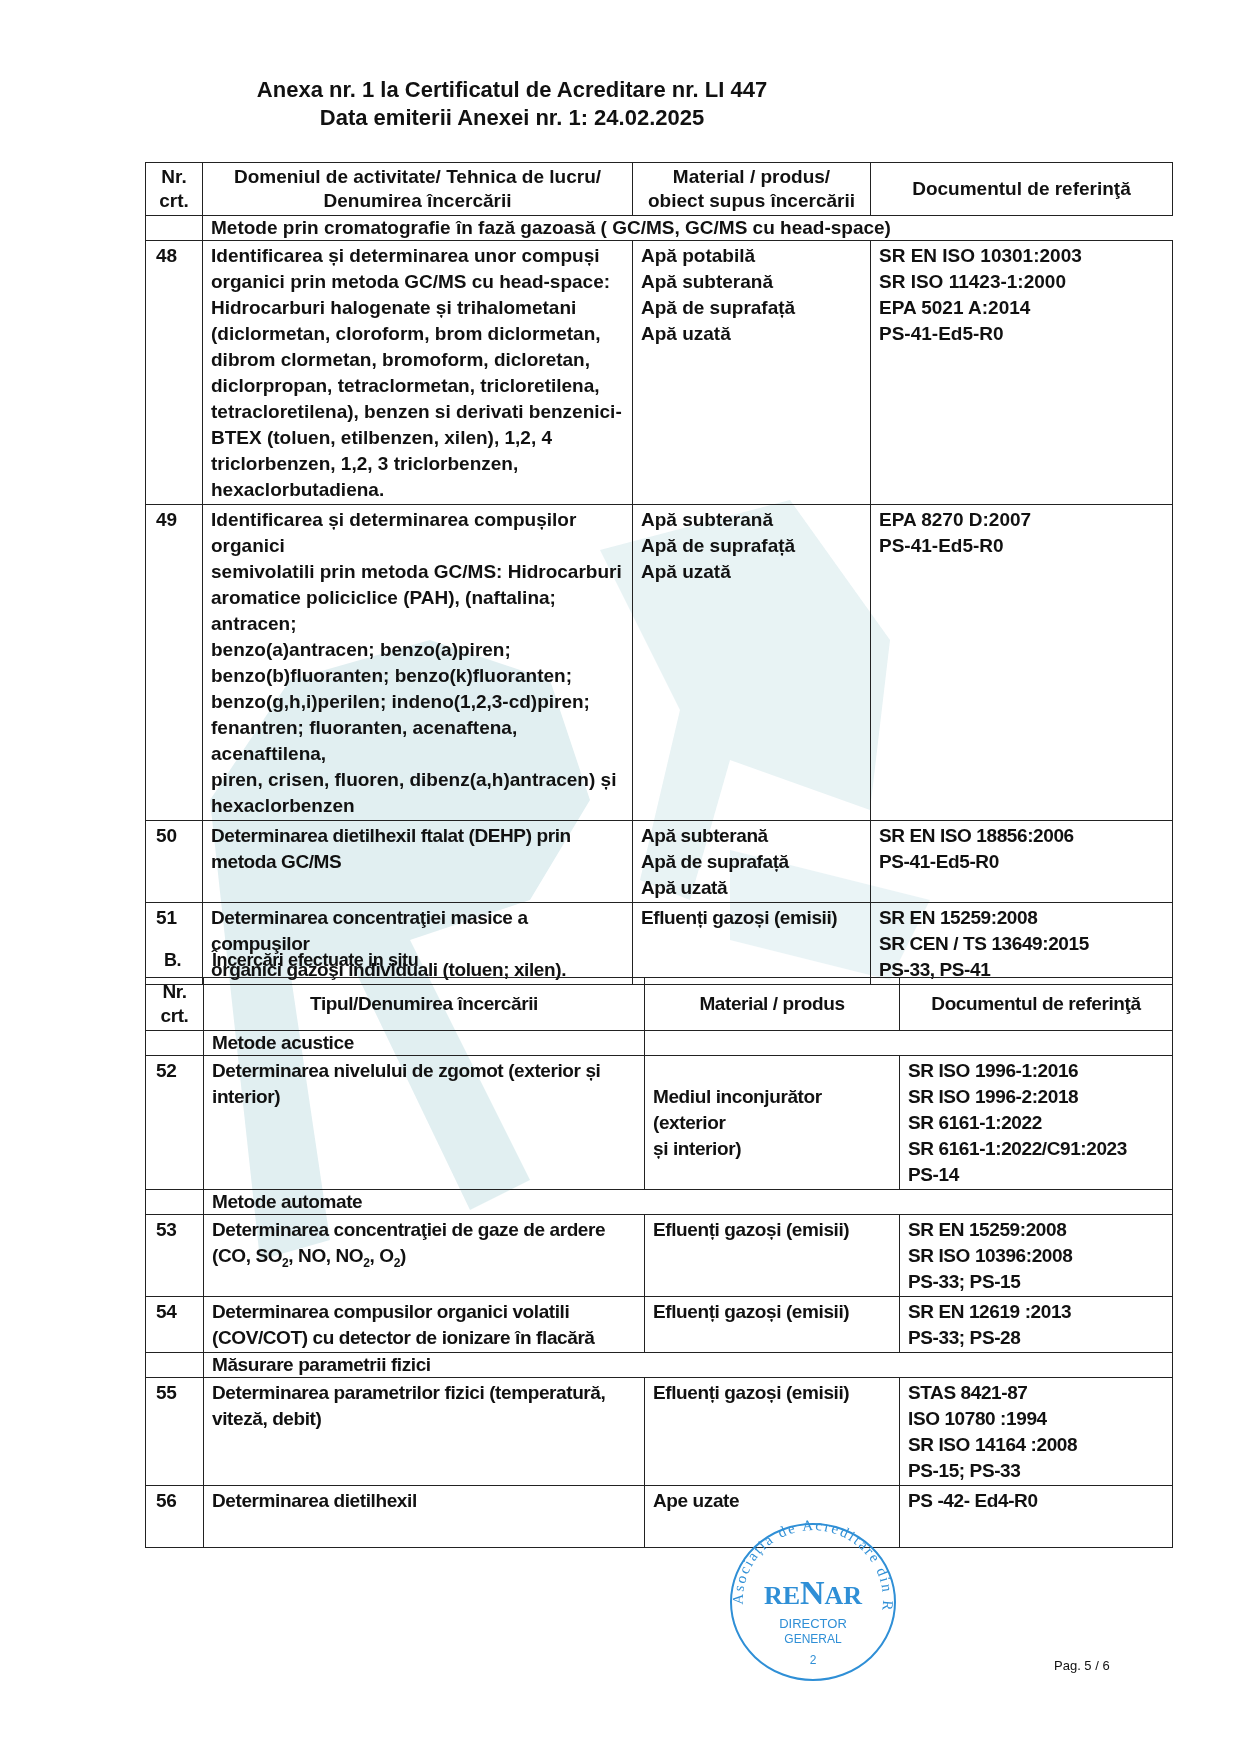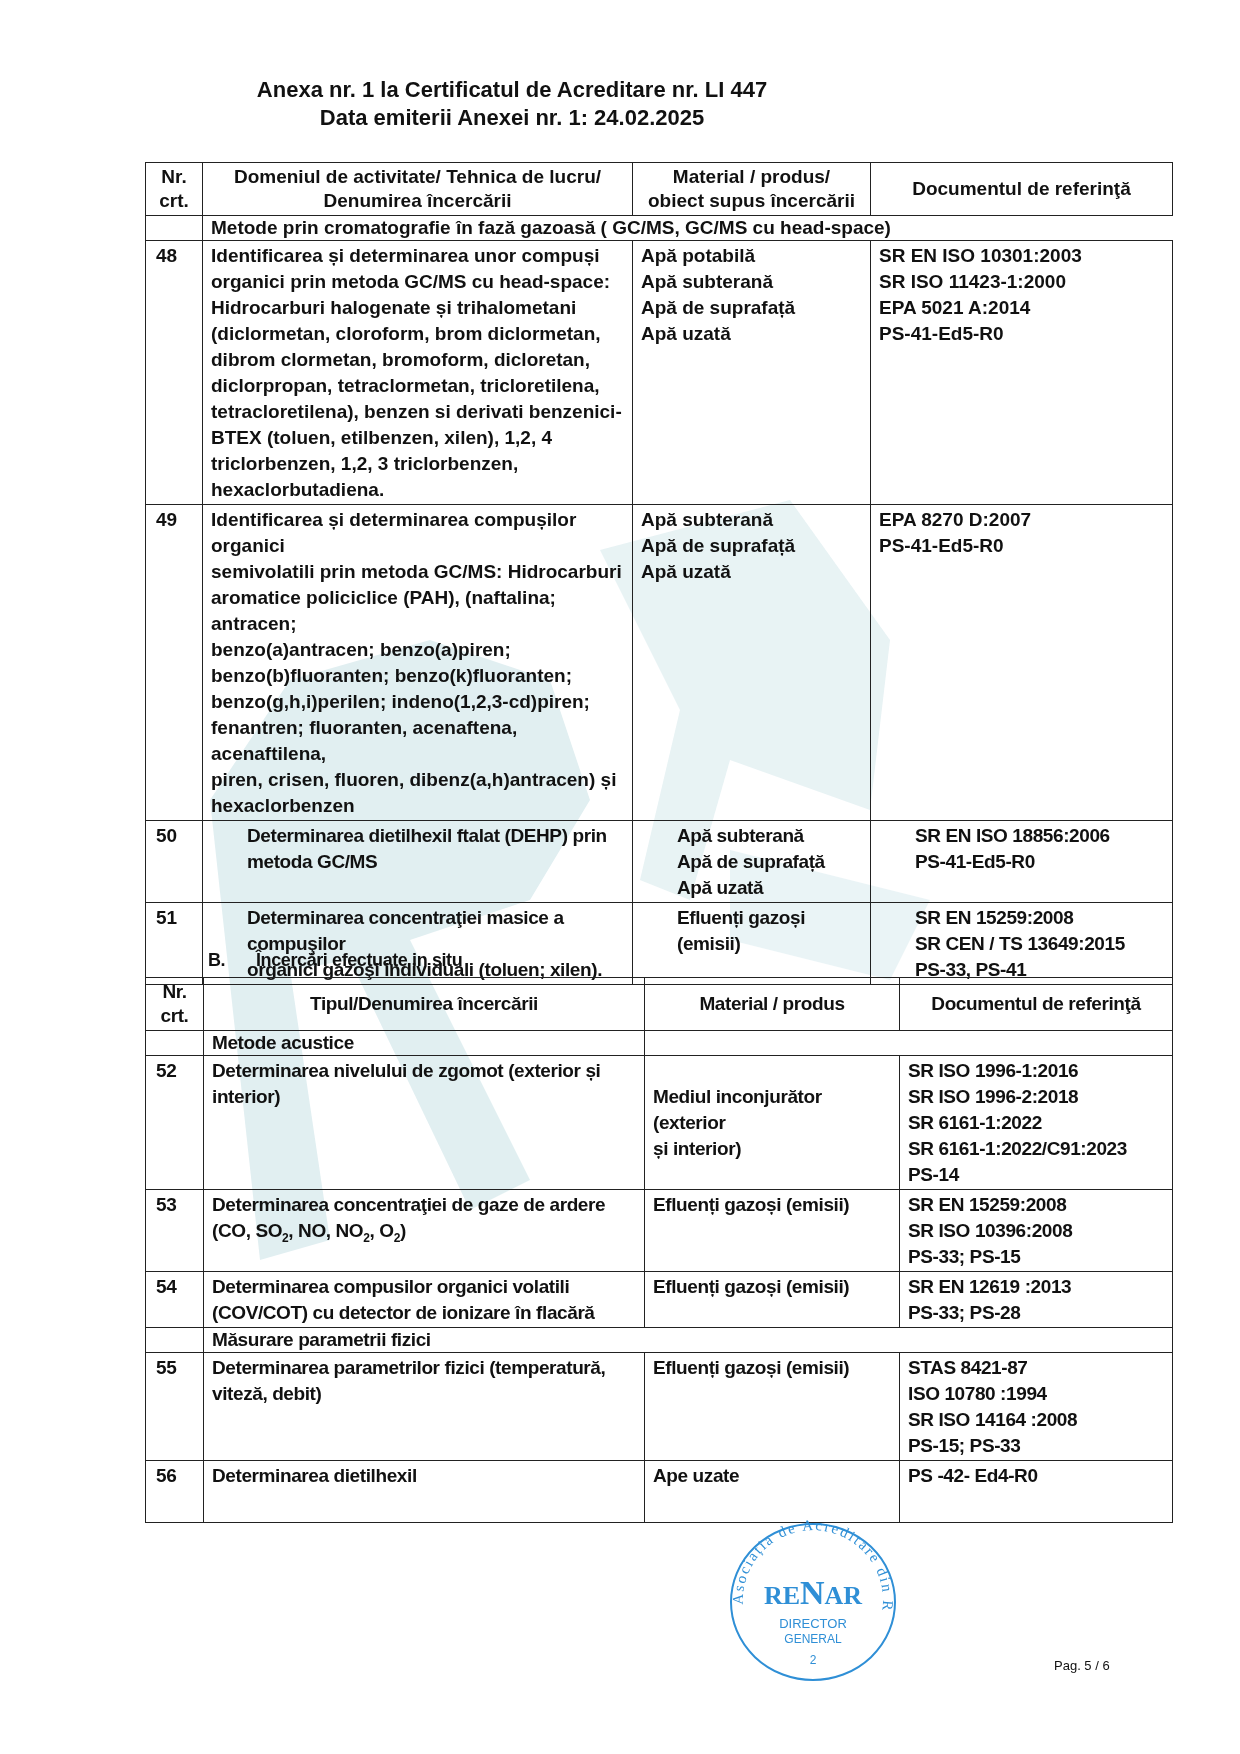--- a/index.html
+++ b/index.html
@@ -8,21 +8,21 @@
   .watermark { position: absolute; left: 170px; top: 380px; width: 800px; height: 900px; z-index: 0; pointer-events: none; }
   .title { position: absolute; left: 0; width: 1024px; top: 76px; text-align: center; z-index: 2;
            font-weight: bold; font-size: 22px; line-height: 28px; }
   table { border-collapse: collapse; position: absolute; z-index: 2; table-layout: fixed;
           font-family: "Liberation Sans", sans-serif; }
   td, th { border: 1.5px solid #222; vertical-align: top; padding: 2px 6px 1px 8px;
            font-size: 19px; line-height: 26px; font-weight: bold; text-align: left; }
   th { font-weight: bold; text-align: center; vertical-align: middle; line-height: 24px; padding: 2px 4px; }
   .nr { text-align: left; padding-left: 10px; }
   .section-row td { font-weight: bold; padding-top: 0; padding-bottom: 0; line-height: 24px; }
-  .cond { letter-spacing: -0.4px; padding-left: 44px; }
+  .cond { letter-spacing: -0.4px; }
   .t1 { left: 145px; top: 162px; width: 1027px; }
   .t2 { left: 145px; top: 977px; width: 1027px; }
   .section-b { position: absolute; left: 164px; top: 950px; font-size: 18px; font-weight: bold; z-index: 2; }
   .section-b .letter { display: inline-block; width: 48px; }
   .page-num { position: absolute; left: 1054px; top: 1658px; font-size: 13px; z-index: 2; }
   .stamp { position: absolute; left: 722px; top: 1512px; width: 182px; height: 174px; z-index: 3; }
   .line { display: block; }
   sub { font-size: 12px; line-height: 0; }
 </style>
 </head>
@@ -195,20 +195,24 @@
     </td>
     <td>
       <span class="line">SR ISO 1996-1:2016</span>
           <span class="line">SR ISO 1996-2:2018</span>
           <span class="line">SR 6161-1:2022</span>
           <span class="line">SR 6161-1:2022/C91:2023</span>
           <span class="line">PS-14</span>
     </td>
   </tr>
 
+  <tr class="section-row">
+    <td></td>
+    <td colspan="3">Metode automate</td>
+  </tr>
   <tr>
     <td class="nr">53</td>
     <td>
       <span class="line">Determinarea concentraţiei de gaze de ardere</span>
       <span class="line"><span>(CO, SO</span><sub>2</sub><span>, NO, NO</span><sub>2</sub><span>, O</span><sub>2</sub><span>)</span></span>
     </td>
     <td>
       <span class="line">Efluenți gazoși (emisii)</span>
     </td>
     <td>

